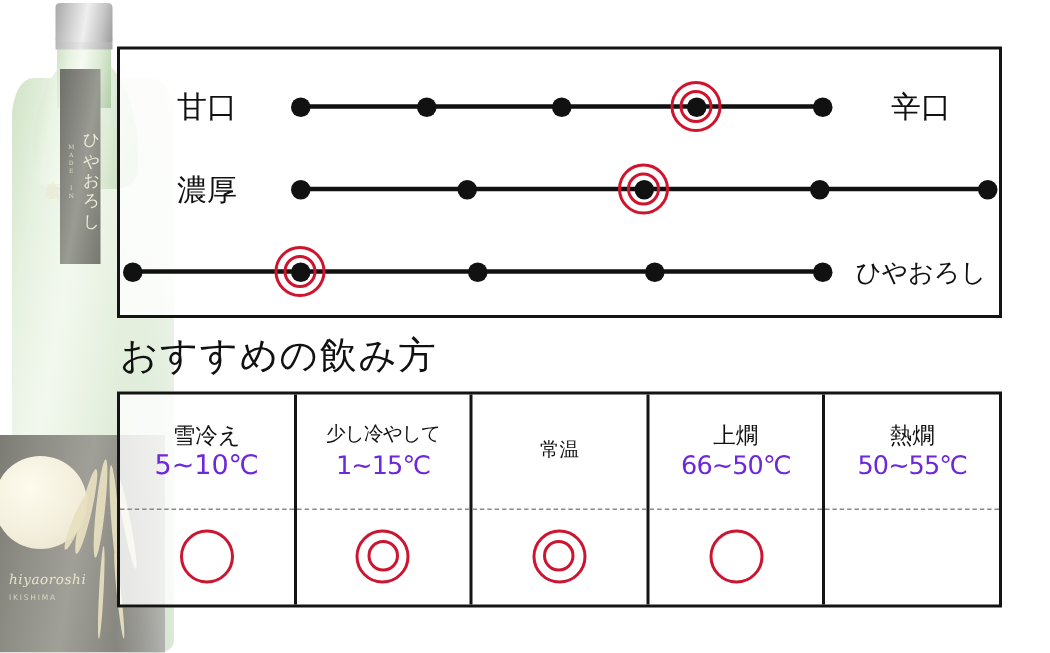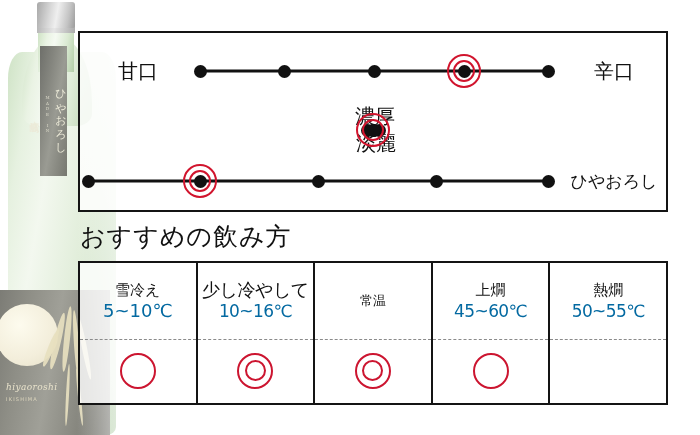--- a/index.html
+++ b/index.html
@@ -177,21 +177,21 @@
   }
   .scale-row {
     position: absolute;
     left: 0;
     width: 100%;
     height: 46px;
     display: flex;
     align-items: center;
   }
   .scale-row.r1 { top: 15px; }
-  .scale-row.r2 { top: 70px; flex-direction: column; }
+  .scale-row.r2 { top: 70px; }
   .scale-row.r3 { top: 125px; }
 
   .scale-label {
     font-family: "DejaVu Serif", "Liberation Serif", serif;
     font-size: 20px;
     color: #111;
     white-space: nowrap;
     text-align: center;
   }
   .scale-label.left  { width: 108px; margin-left: 4px; }
@@ -289,25 +289,25 @@
     text-align: center;
     padding: 0 2px;
     box-sizing: border-box;
   }
   .temp-name {
     font-size: 15px;
     color: #111;
     line-height: 20px;
     white-space: nowrap;
   }
-  .temp-name.tight { font-size: 18px; letter-spacing: -0.5px; }
+  .temp-name.tight { font-size: 13px; letter-spacing: -0.5px; }
   .temp-name.big   { font-size: 13px; }
   .temp-range {
     font-size: 18px;
-    color: #0369a1;
+    color: #6d28d9;
     line-height: 22px;
     white-space: nowrap;
   }
   .temp-range.tight { font-size: 17px; letter-spacing: -0.6px; }
 
   .temp-divider {
     position: absolute;
     left: 0; right: 0;
     top: 76px;
     border-top: 1.6px dashed #8a8a8a;
@@ -391,21 +391,20 @@
       <div class="scale-label left">濃厚</div>
       <div class="axis">
         <div class="axis-line"></div>
         <div class="axis-dot" style="left:6px;"></div>
         <div class="axis-dot" style="left:25%;"></div>
         <div class="axis-dot" style="left:50%;"></div>
         <div class="axis-dot" style="left:75%;"></div>
         <div class="axis-dot" style="right:6px;margin-left:0;margin-right:-6.5px;"></div>
         <div class="axis-marker" style="left:50%;"></div>
       </div>
-      <div class="scale-label right">淡麗</div>
     </div>
 
     <div class="scale-row r3">
       <div class="axis">
         <div class="axis-line"></div>
         <div class="axis-dot" style="left:6px;"></div>
         <div class="axis-dot" style="left:25%;"></div>
         <div class="axis-dot" style="left:50%;"></div>
         <div class="axis-dot" style="left:75%;"></div>
         <div class="axis-dot" style="right:6px;margin-left:0;margin-right:-6.5px;"></div>
@@ -426,21 +425,21 @@
       </div>
       <div class="temp-divider"></div>
       <div class="temp-mark">
         <div class="ring"></div>
       </div>
     </div>
 
     <div class="temp-col">
       <div class="temp-head">
         <div class="temp-name tight">少し冷やして</div>
-        <div class="temp-range tight">10~16℃</div>
+        <div class="temp-range tight">1~15℃</div>
       </div>
       <div class="temp-divider"></div>
       <div class="temp-mark">
         <div class="ring double"></div>
       </div>
     </div>
 
     <div class="temp-col">
       <div class="temp-head">
         <div class="temp-name big">常温</div>
@@ -449,21 +448,21 @@
       <div class="temp-divider"></div>
       <div class="temp-mark">
         <div class="ring double"></div>
       </div>
     </div>
 
 
     <div class="temp-col">
       <div class="temp-head">
         <div class="temp-name">上燗</div>
-        <div class="temp-range tight">45~60℃</div>
+        <div class="temp-range tight">66~50℃</div>
       </div>
       <div class="temp-divider"></div>
       <div class="temp-mark">
         <div class="ring"></div>
       </div>
     </div>
 
     <div class="temp-col">
       <div class="temp-head">
         <div class="temp-name">熱燗</div>

